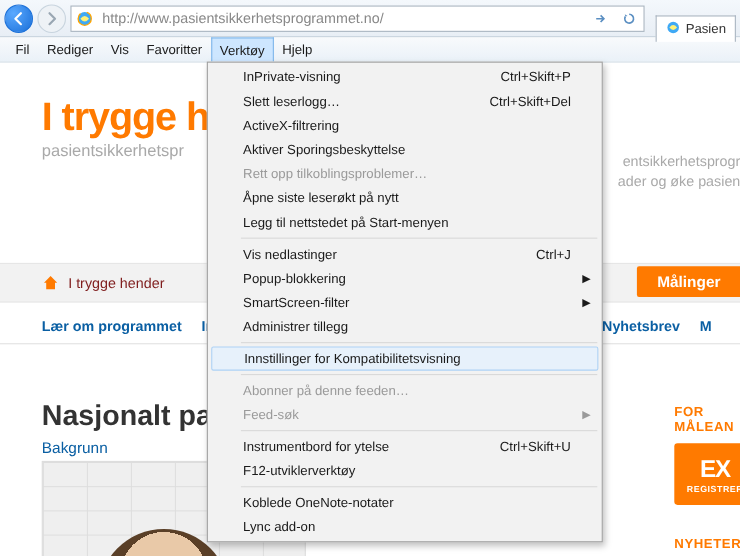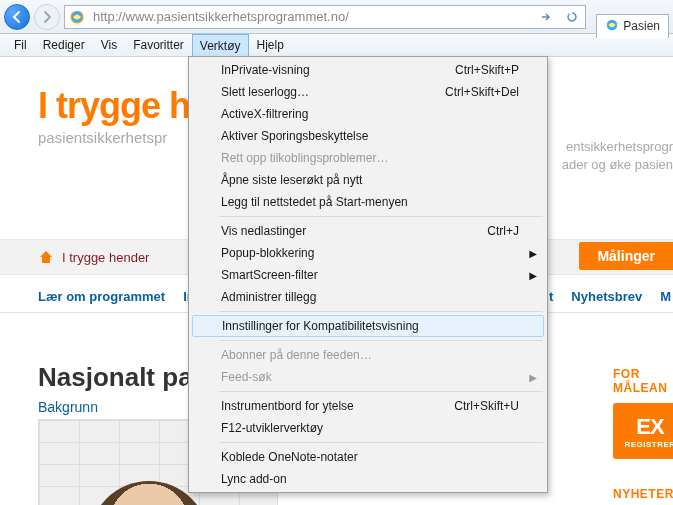--- a/index.html
+++ b/index.html
@@ -41,21 +41,21 @@
   .hero h1 { font-size: 36px; font-weight: 700; color: #ff7a00; letter-spacing: -1px; }
   .hero .subtitle { font-size: 15px; color: #a9a9a9; margin-top: 2px; }
   .hero-right { position: absolute; right: 0; top: 81px; text-align: right; color: #a9a9a9; font-size: 13px; line-height: 1.4; }
 
   .greystrip { position: absolute; top: 182px; left: 0; right: 0; height: 36px; background: #f2f2f2; border-top: 1px solid #e6e6e6; border-bottom: 1px solid #e6e6e6; display: flex; align-items: center; padding-left: 38px; gap: 8px; }
   .home-ico svg { display: block; }
   .greystrip .home-label { color: #7f1d1d; font-weight: 400; font-size: 13px; }
   .orange-btn { position: absolute; right: 0; top: 185px; height: 28px; background: #ff7a00; color: #fff; font-weight: 700; display: flex; align-items: center; padding: 0 18px; font-size: 14px; border-radius: 2px 0 0 2px; }
 
   .nav2 { position: absolute; top: 228px; left: 38px; right: 0; height: 22px; display: flex; align-items: center; gap: 18px; font-size: 13px; font-weight: 700; color: #0a5fa3; }
-  .nav2 .r { margin-left: auto; display: flex; gap: 18px; padding-right: 2px; }
+  .nav2 .r { margin-left: auto; display: flex; gap: 18px; padding-right: 26px; }
 
   .divider2 { position: absolute; top: 255px; left: 0; right: 0; height: 1px; background: #e2e2e2; }
 
   .article { position: absolute; top: 305px; left: 38px; }
   .article h2 { font-size: 26px; font-weight: 700; color: #333; }
   .article .bg-link { color: #0a5fa3; font-size: 14px; margin-top: 6px; }
 
   .photo { position: absolute; top: 362px; left: 38px; width: 240px; height: 143px; background: #efefef; border: 1px solid #ddd; overflow: hidden; }
   .photo::before { content: ""; position: absolute; inset: 0; background:
       linear-gradient(#ddd 1px, transparent 1px) 0 0/100% 22px,

